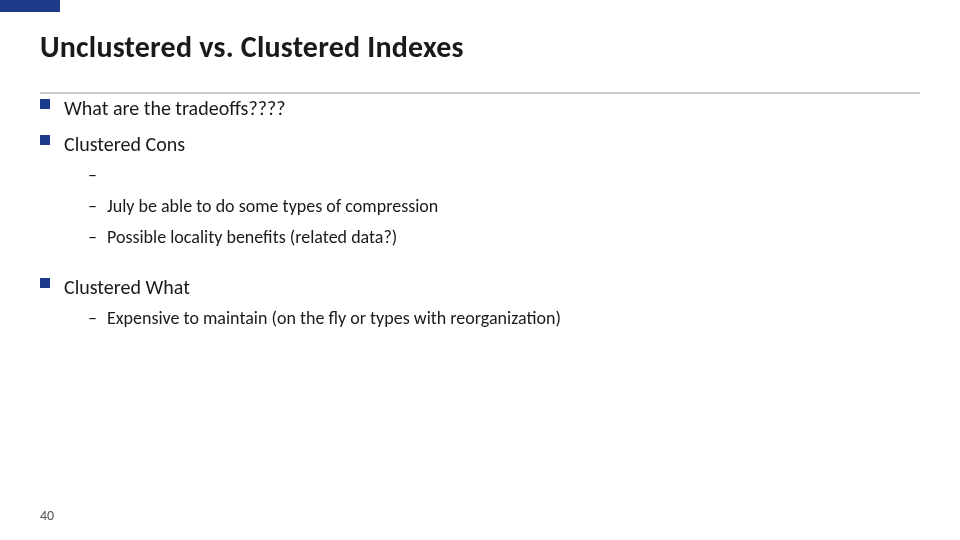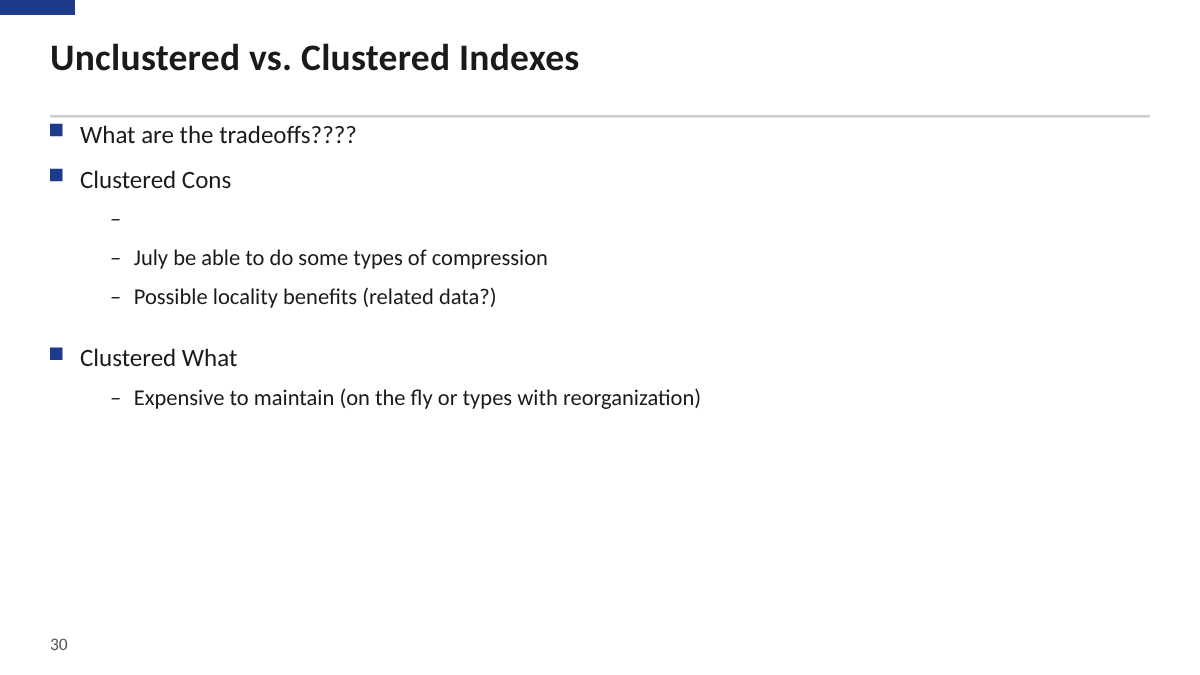--- a/index.html
+++ b/index.html
@@ -160,15 +160,15 @@
           <li class="sub-bullet-item">
             <span class="sub-bullet-dash">–</span>
             <span class="sub-bullet-text">Expensive to maintain (on the fly or types with reorganization)</span>
           </li>
         </ul>
       </div>
     </div>
 
   </div>
 
-  <div class="slide-number">30</div>
+  <div class="slide-number">40</div>
 
 </div>
 
 </body></html>

